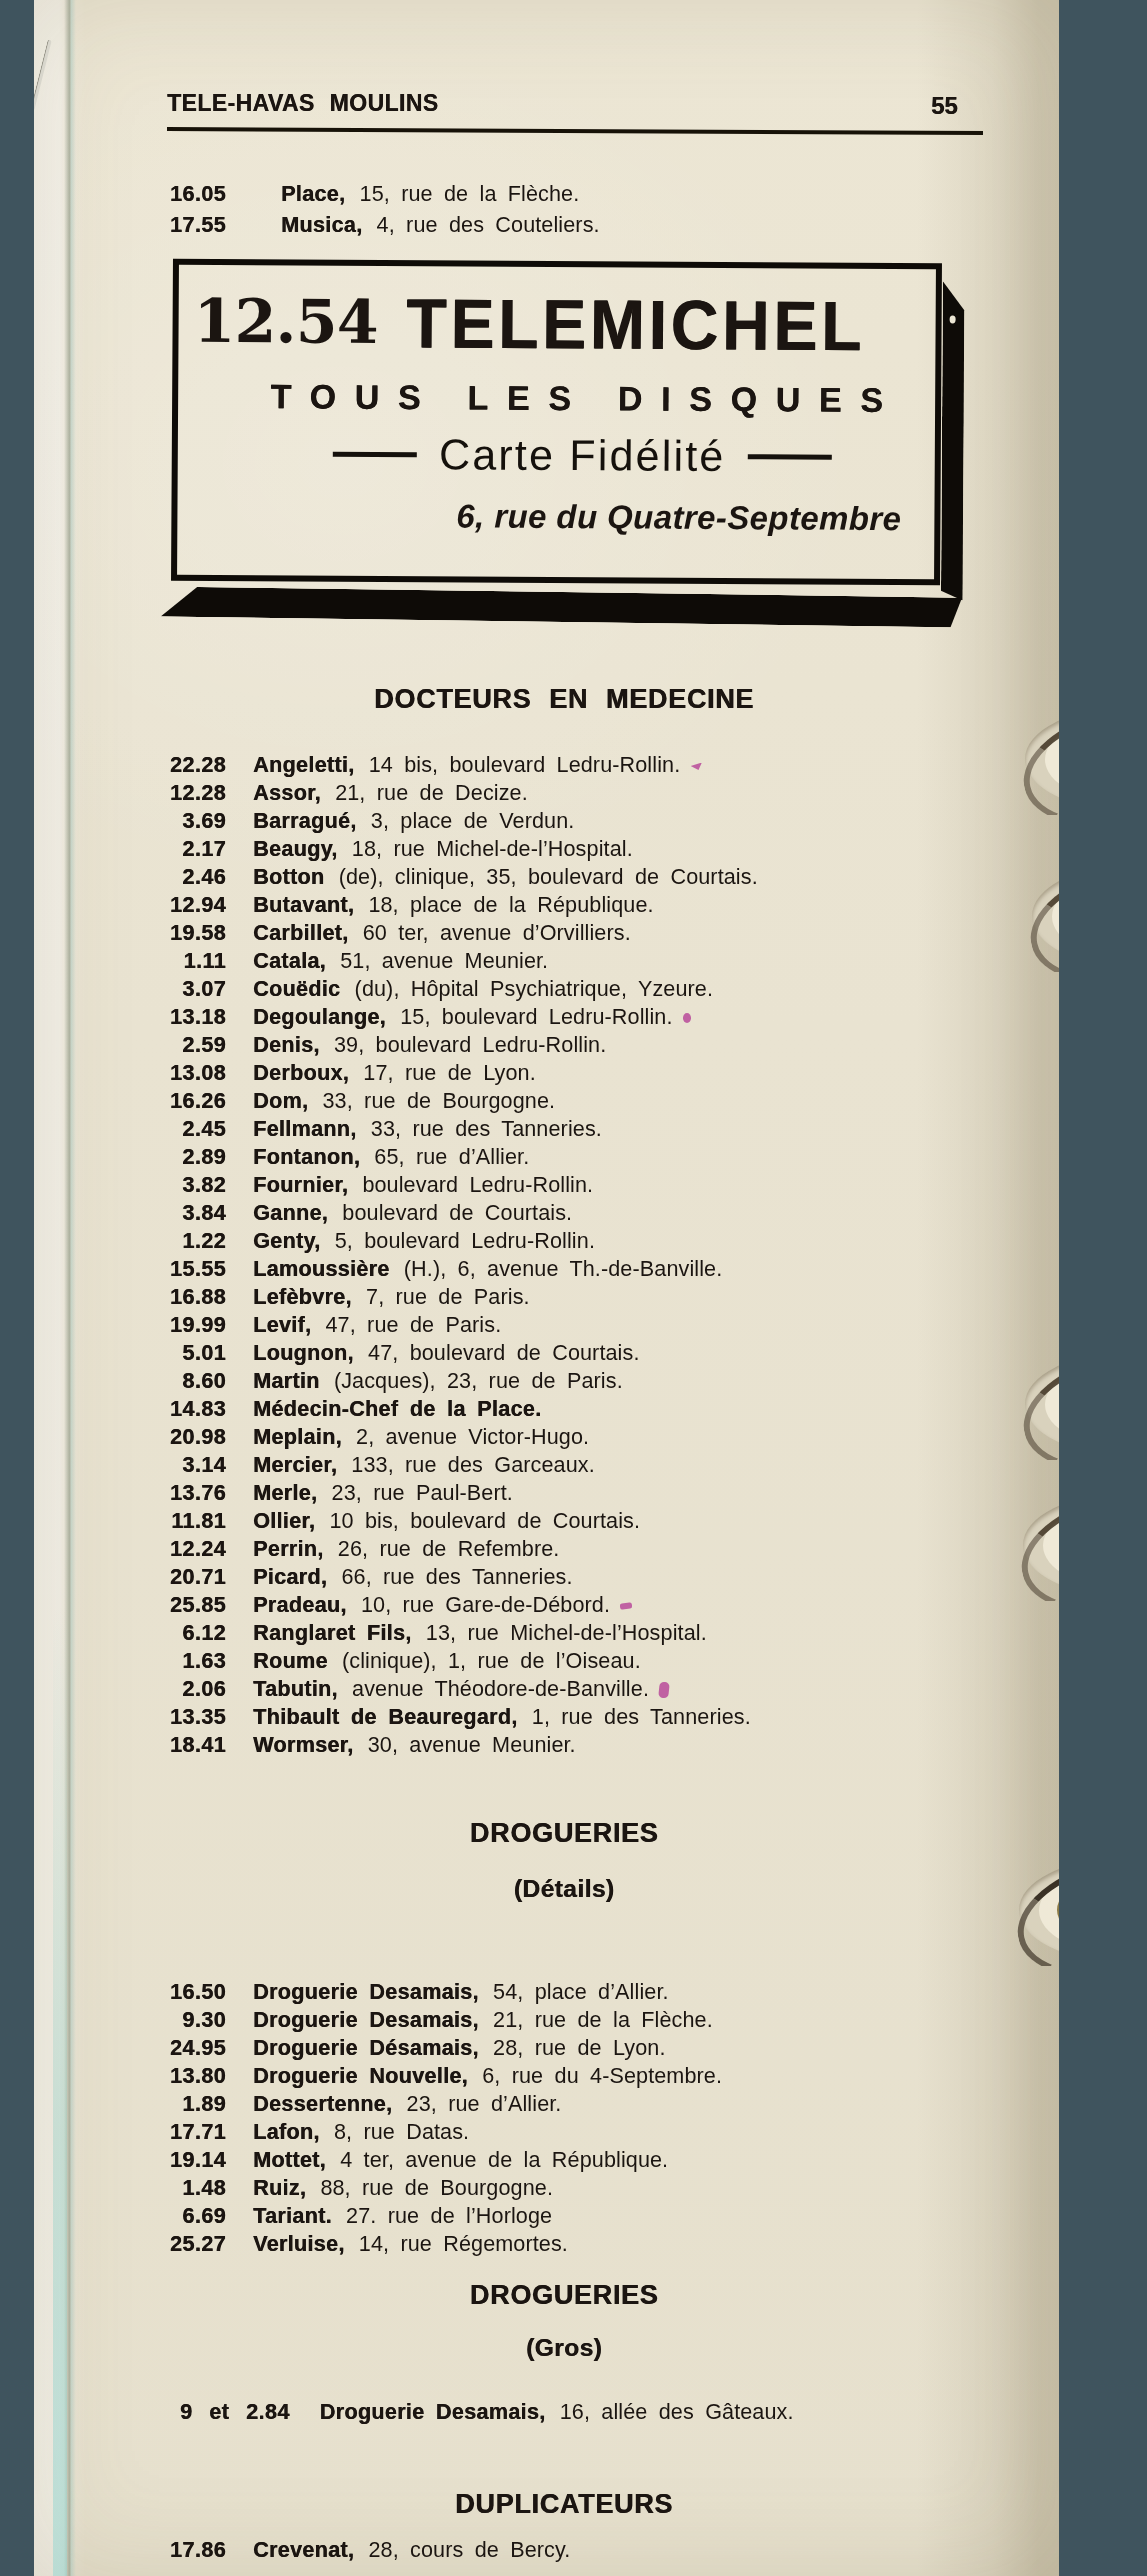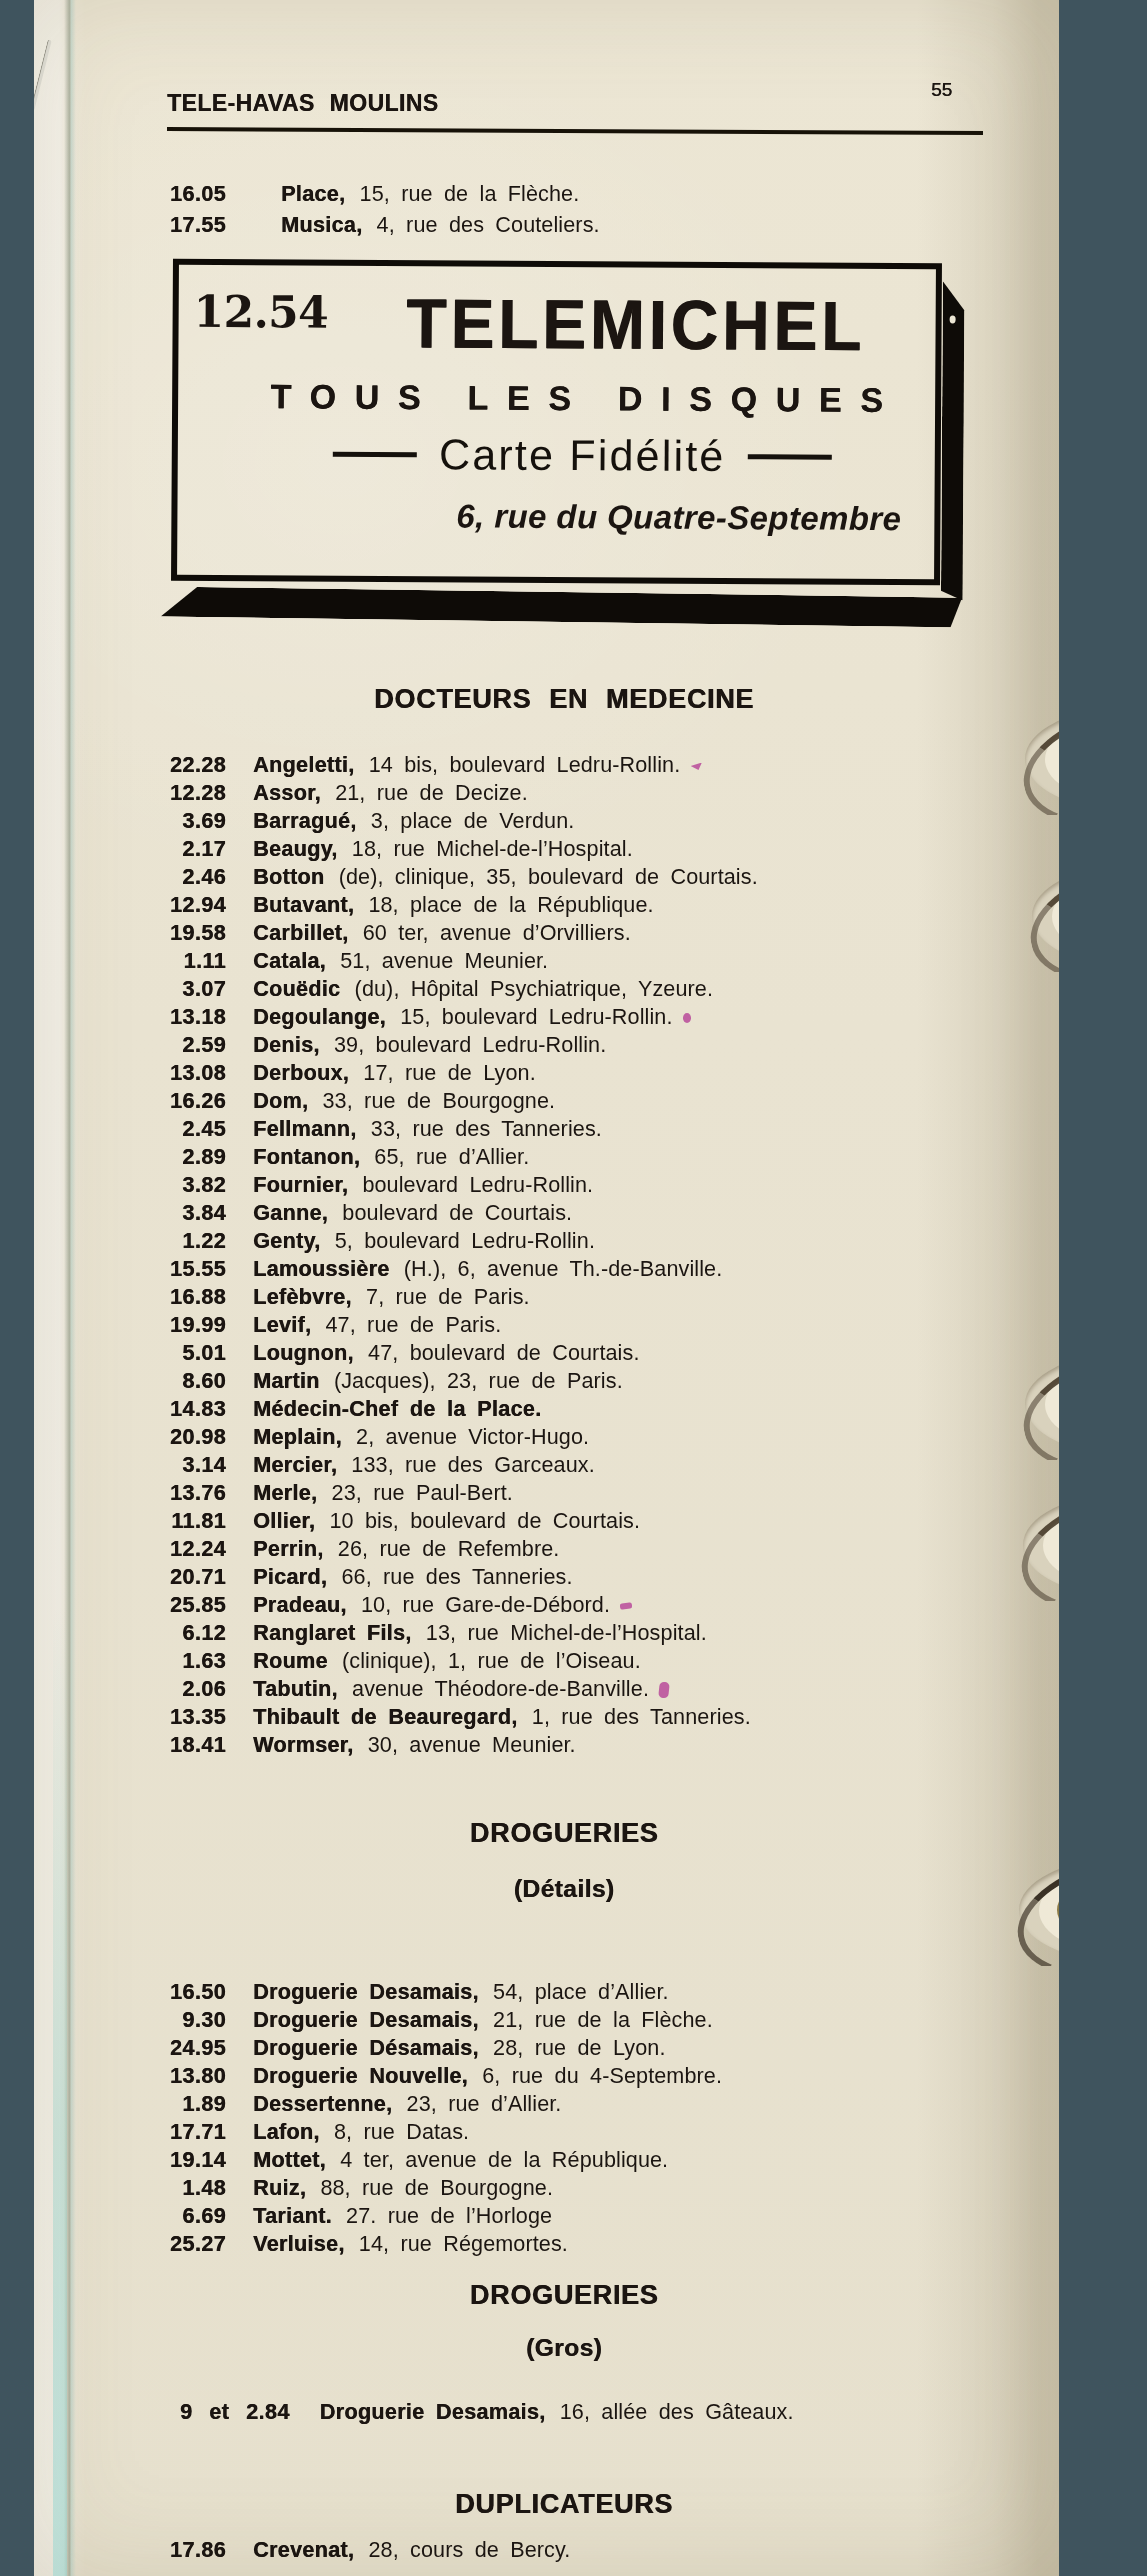--- a/index.html
+++ b/index.html
@@ -35,21 +35,21 @@
   .gutter-line{position:absolute;left:30px;top:0;width:12px;height:2576px;
         background:linear-gradient(90deg,rgba(0,0,0,0),rgba(125,136,115,.55) 45%,rgba(160,195,185,.45) 62%,rgba(0,0,0,0));}
   .gutter-tint{position:absolute;left:19.4px;bottom:0;width:13.4px;height:970px;
         background:linear-gradient(180deg,rgba(140,205,195,0) 0,rgba(140,205,195,.38) 55%,rgba(150,215,210,.55) 100%);}
   .clip-wire{position:absolute;left:4.5px;top:39px;width:3px;height:72px;background:#d8d6cc;
         border-left:1.5px solid #8e8c80;transform:rotate(14deg);border-radius:2.2px;}
 
   
   .hdr-title{position:absolute;left:133px;top:90px;font-size:23px;font-weight:bold;
         letter-spacing:0.4px;word-spacing:8.2px;text-shadow:0.4px 0 0 currentColor;}
-  .hdr-page{position:absolute;left:897px;top:79px;font-size:19px;font-weight:normal;text-shadow:0.4px 0 0 currentColor;}
+  .hdr-page{position:absolute;left:897px;top:92px;font-size:24px;font-weight:bold;text-shadow:0.4px 0 0 currentColor;}
   .hdr-rule{position:absolute;left:133px;top:127px;width:816px;height:3.7px;background:#171208;
         transform:rotate(.28deg);transform-origin:left center;}
 
   
   .rows{position:absolute;left:110px;width:881px;}
   .row{display:flex;height:28px;line-height:28px;font-size:21.6px;white-space:nowrap;}
   .row .num{width:82px;text-align:right;margin-right:27px;font-weight:bold;letter-spacing:0.4px;text-shadow:0.4px 0 0 currentColor;}
   .row .txt{word-spacing:5.2px;letter-spacing:0.1px;}
   .row .txt b{letter-spacing:0.3px;text-shadow:0.4px 0 0 currentColor;margin-right:3px;}
   .toplist .row{height:31px;line-height:31px;gap:28px;}
@@ -61,21 +61,21 @@
 
   
   .ad{position:absolute;left:138px;top:261px;width:769px;height:322px;transform:rotate(.35deg);}
   .ad .frame{position:absolute;inset:0;border:6.7px solid #0e0b07;}
   .ad .face-right{position:absolute;left:770px;top:18px;width:21.6px;height:319px;background:#0e0b07;
         clip-path:polygon(0 0,100% 9%,100% 100%,0 97%);}
   .ad .face-right .nailhole{position:absolute;left:6.7px;top:34px;width:6.7px;height:8.2px;border-radius:50%;background:#ece6d4;}
   .ad .face-bottom{position:absolute;left:-10.4px;top:331px;width:801px;height:30px;background:#0e0b07;
         clip-path:polygon(4.5% 0,100% 0,98.6% 100%,0 100%);transform:rotate(.45deg);}
   .ad-phone{position:absolute;left:21px;top:27px;font-family:"DejaVu Serif", serif;font-weight:bold;
-        font-size:44px;letter-spacing:-0.7px;}
+        font-size:60px;letter-spacing:-0.7px;}
   .ad-brand{position:absolute;left:172px;top:25px;width:582px;text-align:center;font-size:66px;font-weight:bold;
         letter-spacing:3.7px;transform:scaleY(1.06);text-shadow:0.7px 0 0 currentColor;}
   .ad-tagline{position:absolute;left:67px;top:118px;width:694px;text-align:center;font-size:34px;font-weight:bold;
         letter-spacing:18.7px;text-shadow:0.4px 0 0 currentColor;}
   .ad-cardrow{position:absolute;left:82px;top:170px;width:657px;display:flex;align-items:center;justify-content:center;gap:22.4px;}
   .ad-card{font-size:43px;font-weight:normal;letter-spacing:2.2px;color:#15110c;}
   .dash{width:84px;height:4.5px;background:#15110c;}
   .ad-address{position:absolute;right:39px;top:237px;font-size:33px;font-weight:bold;font-style:italic;letter-spacing:0.4px;}
 
   

